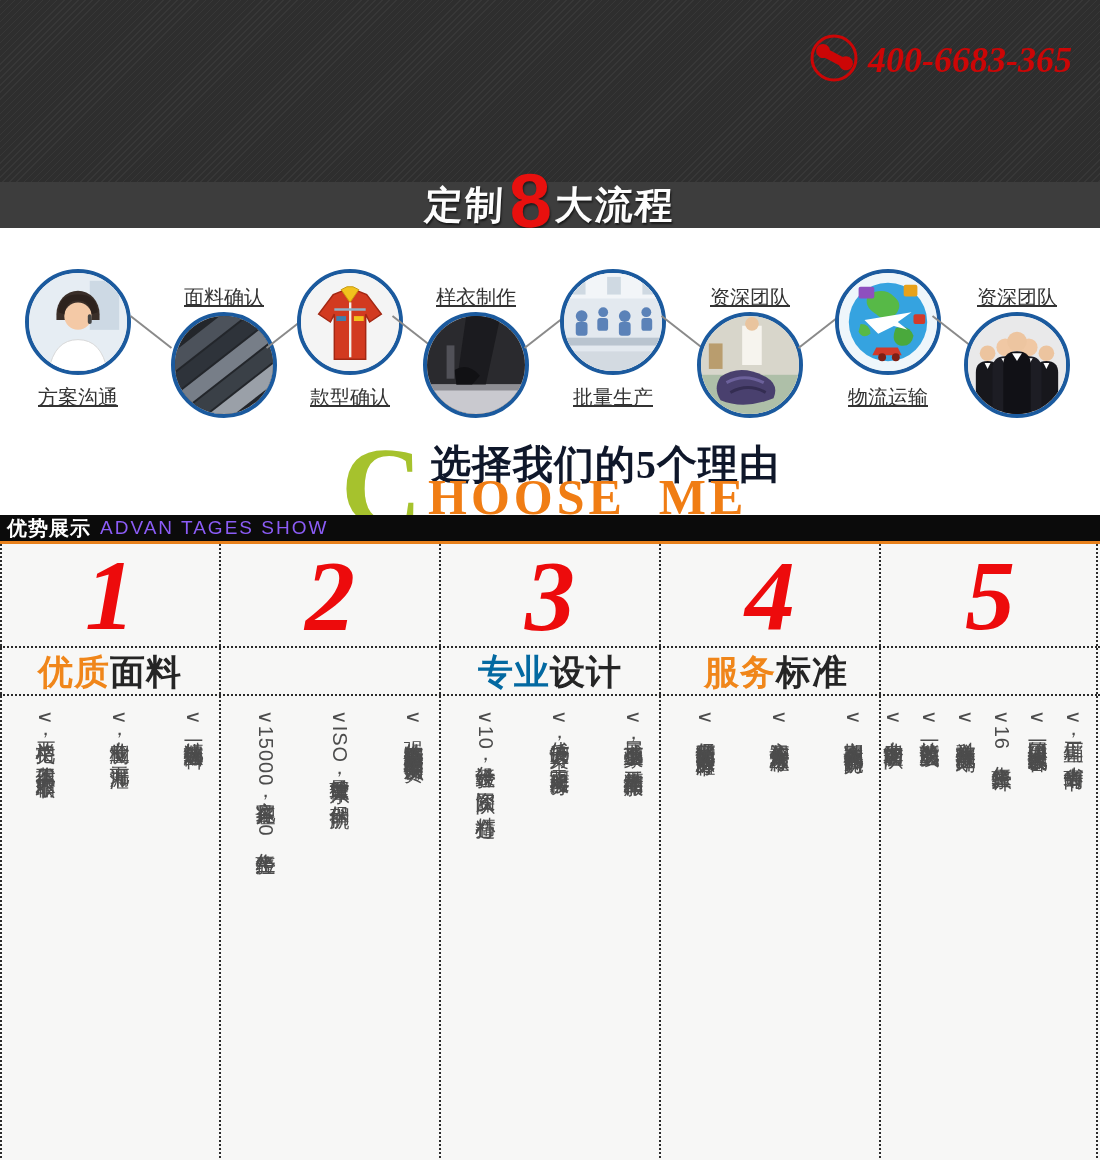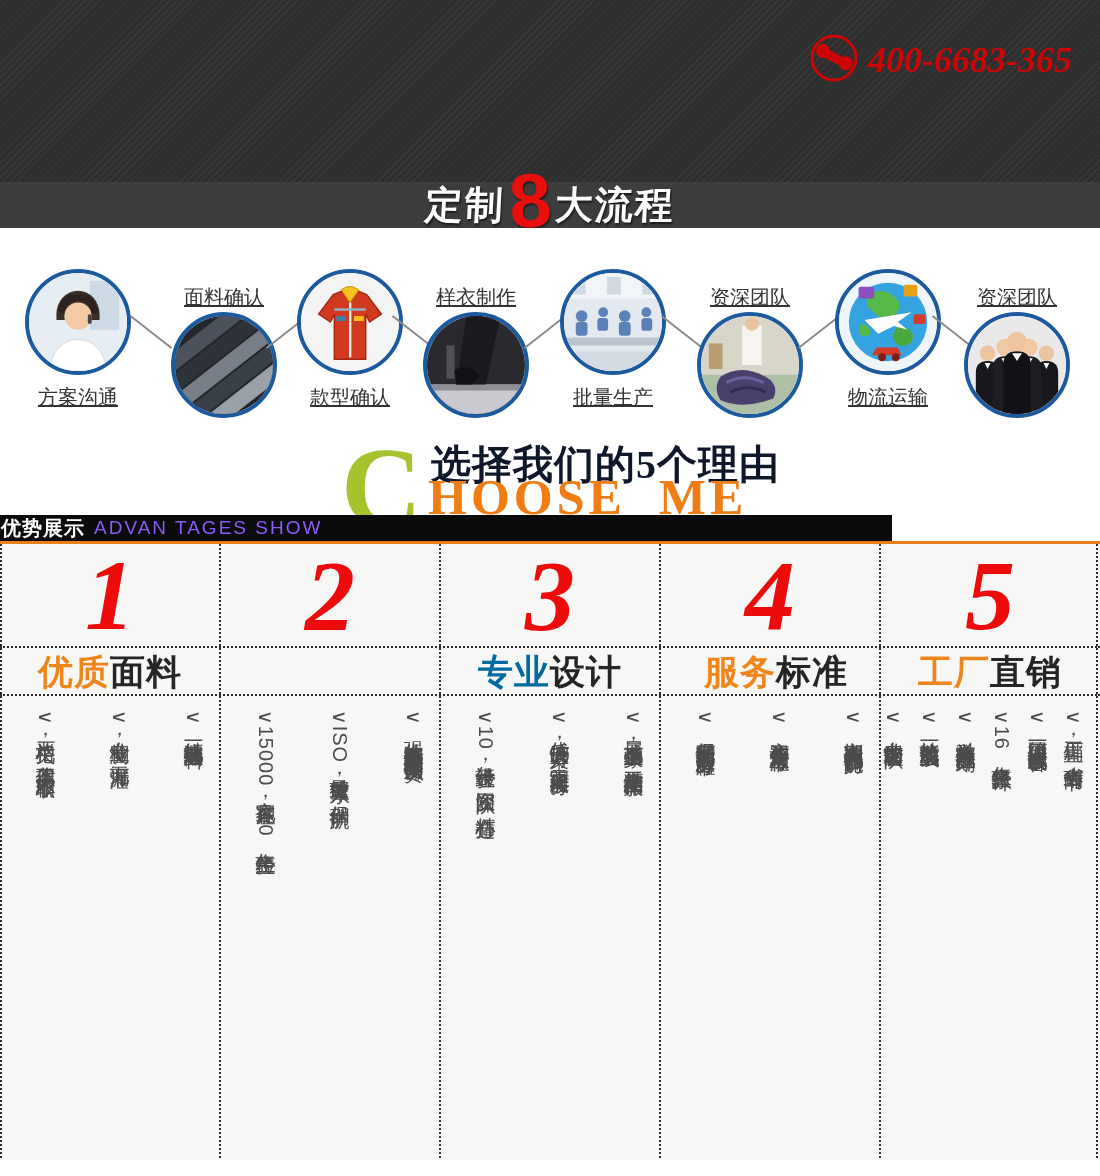--- a/index.html
+++ b/index.html
@@ -36,22 +36,22 @@
   
   .choose { position:absolute; left:0; top:435px; width:1100px; height:80px; background:#fff; }
   .choose-c { position:absolute; left:341px; top:-4px; font-family:"Liberation Serif","DejaVu Serif",serif;
             font-weight:700; font-size:112px; line-height:1; color:#a6c22d; }
   .choose-cn { position:absolute; left:431px; top:2px; font-family:"Liberation Serif","DejaVu Serif",serif;
             font-weight:900; font-size:40px; color:#0f172a; letter-spacing:1px; white-space:nowrap; }
   .choose-en { position:absolute; left:428px; top:37px; font-family:"Liberation Serif","DejaVu Serif",serif;
             font-weight:700; font-size:50px; line-height:1; color:#f07d14; letter-spacing:4px; white-space:pre; }
 
   
-  .adv-bar { position:absolute; left:0; top:515px; width:892px; height:26px; background:#0b0b0b;
-            display:flex; align-items:center; padding-left:1px; box-sizing:border-box; gap:9px; }
+  .adv-bar { position:absolute; left:0; top:515px; width:1100px; height:26px; background:#0b0b0b;
+            display:flex; align-items:center; padding-left:7px; box-sizing:border-box; gap:9px; }
   .adv-cn { color:#ffffff; font-weight:700; font-size:20px; letter-spacing:1px; }
   .adv-en { color:#8b5cf6; font-size:19px; letter-spacing:2px; }
 
   
   .reasons { position:absolute; left:0; top:541px; width:1100px; height:619px;
             background:#f7f7f6; border-top:3px solid #e8811c; box-sizing:border-box; }
   .vdiv { position:absolute; top:0; height:614px; width:0; border-left:2px dotted #2a2a2a; }
   .hdiv { position:absolute; left:0; width:1100px; height:0; border-top:2px dotted #2a2a2a; }
   .num-cell { position:absolute; top:2px; width:220px; height:100px; display:flex;
             align-items:center; justify-content:center;
@@ -276,24 +276,20 @@
       <div class="head-cell" style="left: 660px;">
         <span class="head-accent" style="color: rgb(240, 134, 26); margin-left: 12px;">服务</span>
         <span class="head-rest">标准</span>
       </div>
       <div class="points-cell" style="left: 660px;">
         <div class="point">∨定期客户调查优化客户回访能力</div>
         <div class="point">∨客户评价作为主要考核标准</div>
         <div class="point">∨完整仔细严谨的售前中后服务白标准</div>
       </div>
       <div class="num-cell" style="left: 880px; color: rgb(237, 11, 12);">5</div>
-      <div class="head-cell" style="left: 880px;">
-        <span class="head-accent" style="color: rgb(240, 134, 26);">工厂</span>
-        <span class="head-rest">直销</span>
-      </div>
       <div class="points-cell points-tight" style="left: 880px;">
         <div class="point">∨工厂直销，省去中间环节</div>
         <div class="point">∨德国进口的一线流水线设备</div>
         <div class="point">∨16年生产经验累计</div>
         <div class="point">∨科学有序的流水线生产计划</div>
         <div class="point">∨技能游戏的一线员工</div>
         <div class="point">∨专业培训的管理团队</div>
       </div>
     </div>
 

